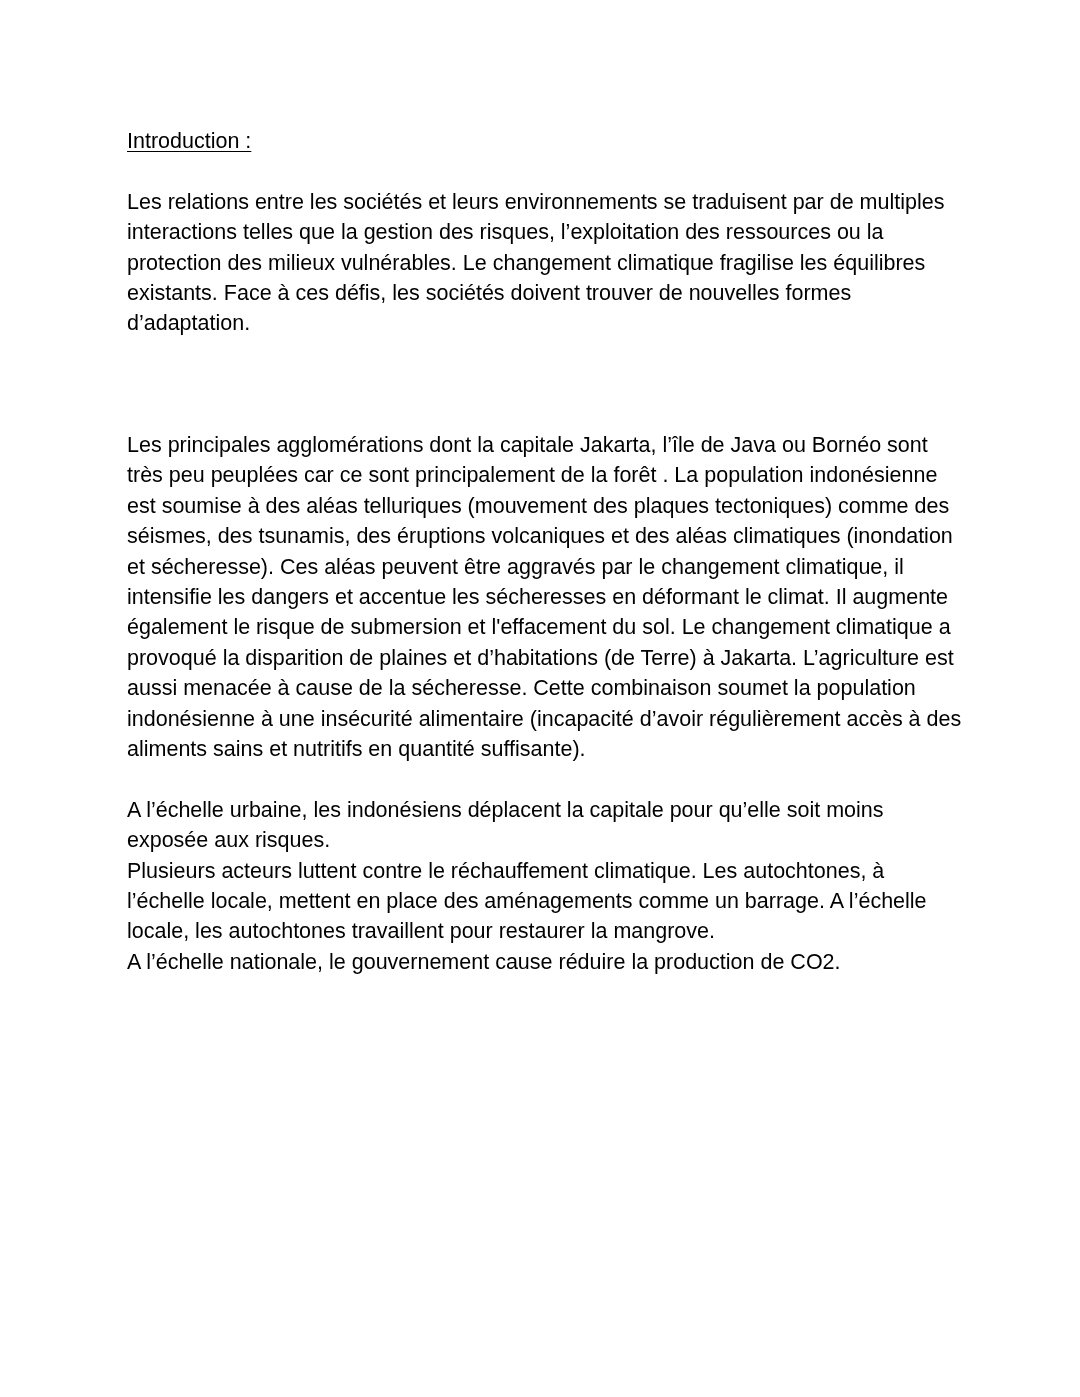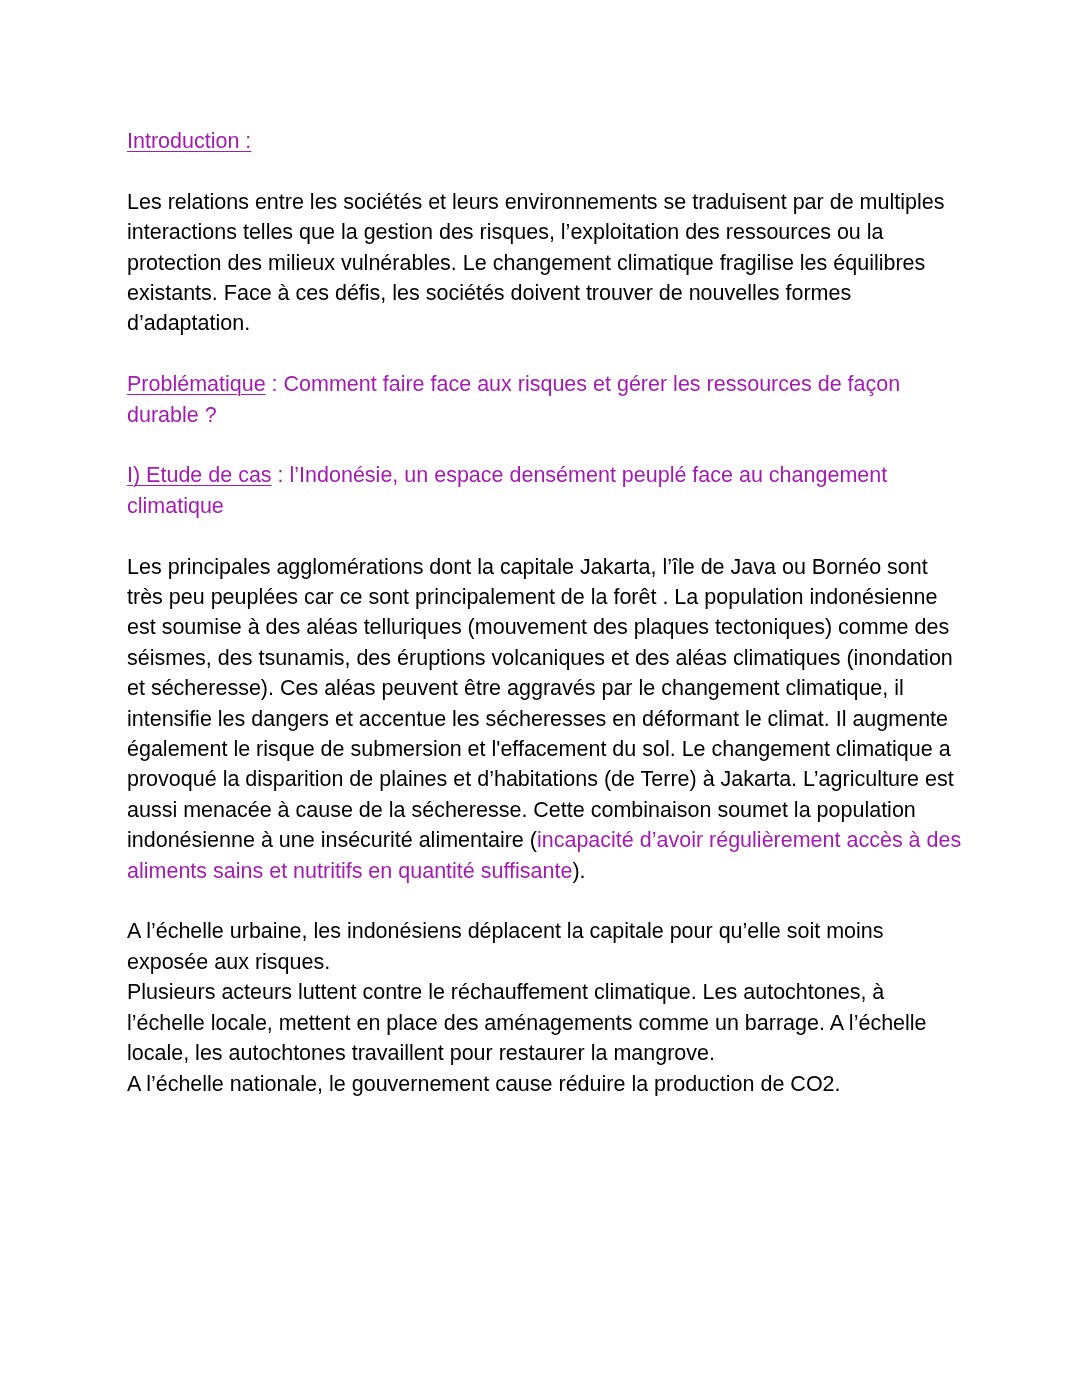--- a/index.html
+++ b/index.html
@@ -16,42 +16,40 @@
     .page {
       position: absolute;
       left: 127px;
       top: 126px;
       width: 840px;
       font-family: "Liberation Sans", sans-serif;
       font-size: 21.5px;
       line-height: 30.4px;
       color: #000000;
     }
-    .red { color: #a21caf; }
+    .red { color: #000000; }
     .u { text-decoration: underline; text-underline-offset: 3px; text-decoration-thickness: 1px; }
     p { margin: 0; }
     .gap { height: 30.4px; }
   </style>
 </head>
 <body>
 
 <div class="page">
 
   <p>
     <span class="red u">Introduction :</span>
   </p>
   <div class="gap"></div>
 
   <p>Les relations entre les sociétés et leurs environnements se traduisent par de multiples interactions telles que la gestion des risques, l’exploitation des ressources ou la protection des milieux vulnérables. Le changement climatique fragilise les équilibres existants. Face à ces défis, les sociétés doivent trouver de nouvelles formes d’adaptation.</p>
   <div class="gap"></div>
 
-  <p class="red"><span class="u">Problématique</span><span> : Comment faire face aux risques et gérer les ressources de façon durable ?</span></p>
   <div class="gap"></div>
 
-  <p class="red"><span class="u">I) Etude de cas</span><span> : l’Indonésie, un espace densément peuplé face au changement climatique</span></p>
   <div class="gap"></div>
 
   <p><span>Les principales agglomérations dont la capitale Jakarta, l’île de Java ou Bornéo sont très peu peuplées car ce sont principalement de la forêt . La population indonésienne est soumise à des aléas telluriques (mouvement des plaques tectoniques) comme des séismes, des tsunamis, des éruptions volcaniques et des aléas climatiques (inondation et sécheresse). Ces aléas peuvent être aggravés par le changement climatique, il intensifie les dangers et accentue les sécheresses en déformant le climat. Il augmente également le risque de submersion et l'effacement du sol. Le changement climatique a provoqué la disparition de plaines et d’habitations (de Terre) à Jakarta. L’agriculture est aussi menacée à cause de la sécheresse. Cette combinaison soumet la population indonésienne à une insécurité alimentaire (</span><span class="red">incapacité d’avoir régulièrement accès à des aliments sains et nutritifs en quantité suffisante</span><span>).</span></p>
   <div class="gap"></div>
 
   <p>A l’échelle urbaine, les indonésiens déplacent la capitale pour qu’elle soit moins exposée aux risques.</p>
   <p>Plusieurs acteurs luttent contre le réchauffement climatique. Les autochtones, à l’échelle locale, mettent en place des aménagements comme un barrage. A l’échelle locale, les autochtones travaillent pour restaurer la mangrove.</p>
   <p>A l’échelle nationale, le gouvernement cause réduire la production de CO2.</p>
 
 </div>

